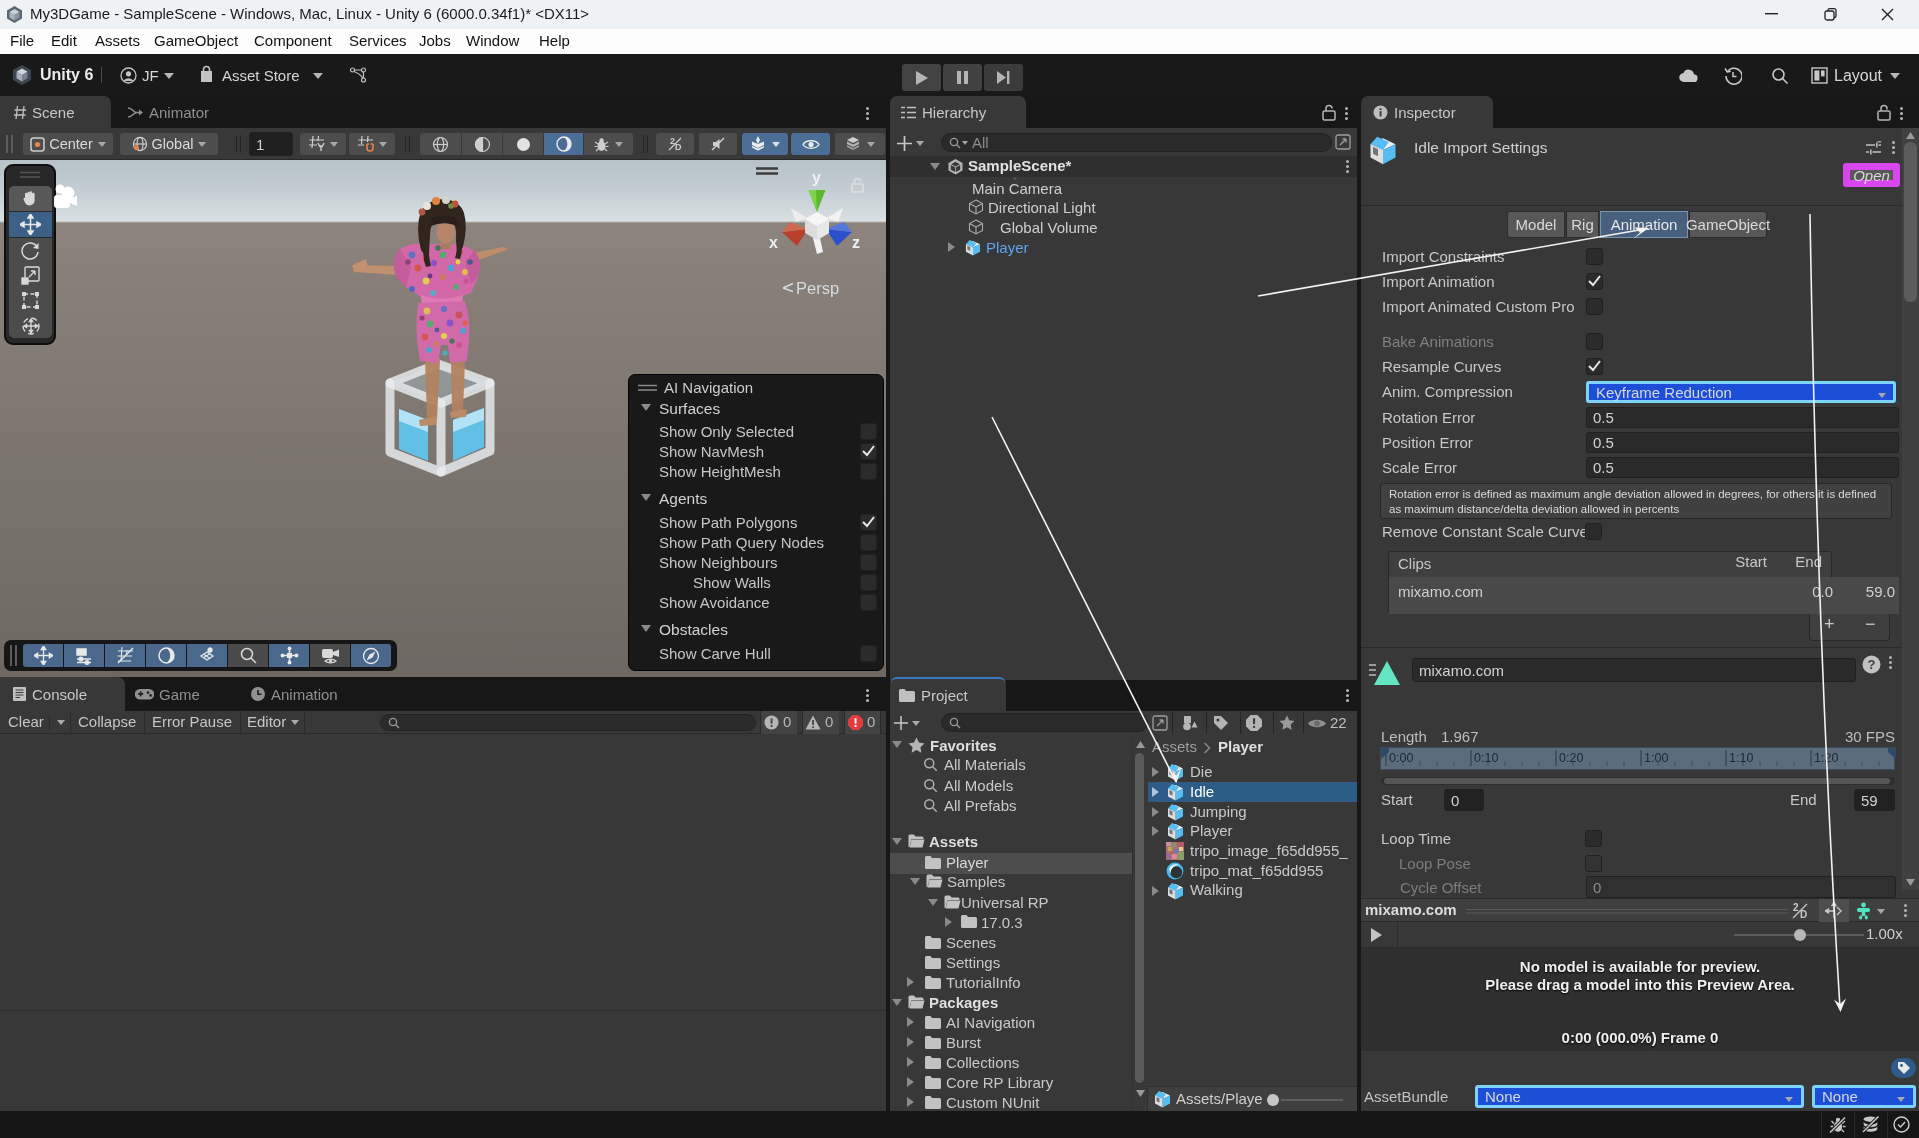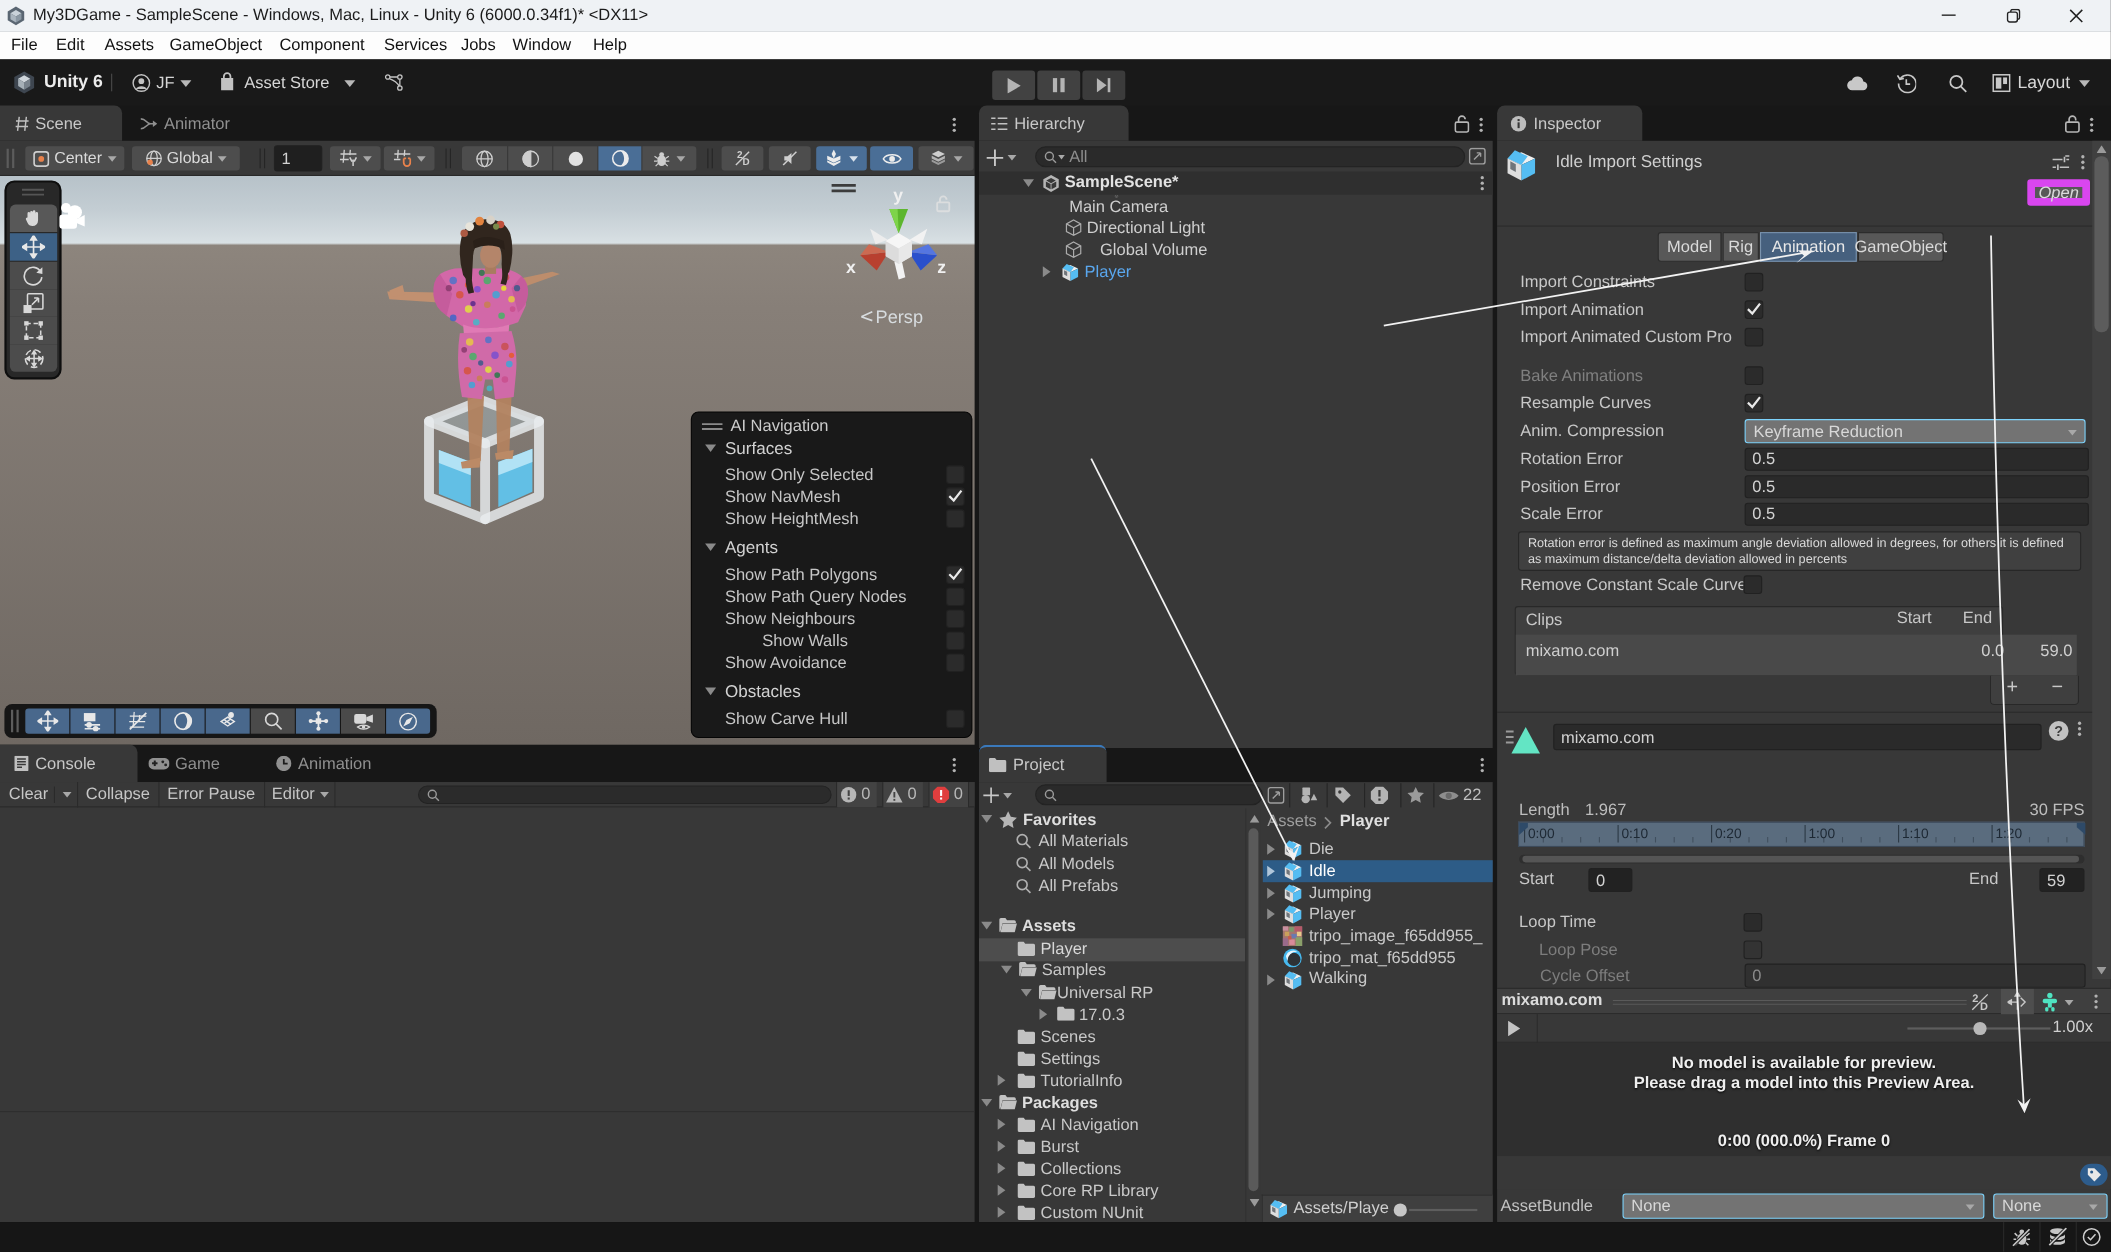--- a/index.html
+++ b/index.html
@@ -10,21 +10,21 @@
 #menubar{left:0;top:29px;width:1919px;height:25px;background:#fdfdfd;color:#111;}
 #toolbar{left:0;top:54px;width:1919px;height:42px;background:#191919;}
 .menuitem{position:absolute;top:3px;font-size:15px;}
 
 .panelbg{background:#383838;}
 .tab{position:absolute;height:32px;display:flex;align-items:center;background:#383838;border-radius:7px 7px 0 0;color:#c8c8c8;}
 .tabghost{position:absolute;height:32px;display:flex;align-items:center;color:#909090;}
 .toolrow{background:#383838;border-bottom:1px solid #282828;}
 .btn{position:absolute;background:#4d4d4d;border-radius:3px;display:flex;align-items:center;justify-content:center;color:#dadada;}
 .ffield{position:absolute;background:#2a2a2a;border-radius:3px;color:#d2d2d2;display:flex;align-items:center;padding-left:6px;border:1px solid #212121;}
-.ddown{position:absolute;background:#737373;border-radius:3px;color:#d8d8d8;display:flex;align-items:center;padding-left:7px;border:1px solid #7dd3fc;}
+.ddown{position:absolute;background:#1d4ed8;border-radius:3px;color:#d8d8d8;display:flex;align-items:center;padding-left:7px;border:3px solid #7dd3fc;}
 .cb{position:absolute;width:17px;height:17px;background:#2b2b2b;border:1px solid #212121;border-radius:3px;}
 .lbl{position:absolute;color:#c8c8c8;font-size:15px;white-space:nowrap;}
 .caret{position:absolute;width:0;height:0;border-left:5px solid transparent;border-right:5px solid transparent;border-top:6px solid #b8b8b8;}
 .caret-s{position:absolute;width:0;height:0;border-left:4px solid transparent;border-right:4px solid transparent;border-top:5px solid #a8a8a8;}
 .tri-r{position:absolute;width:0;height:0;border-top:5px solid transparent;border-bottom:5px solid transparent;border-left:7px solid #8a8a8a;}
 .tri-d{position:absolute;width:0;height:0;border-left:5px solid transparent;border-right:5px solid transparent;border-top:7px solid #8a8a8a;}
 .dots3{position:absolute;width:3px;height:3px;border-radius:50%;background:#b2b2b2;box-shadow:0 5px 0 #b2b2b2,0 10px 0 #b2b2b2;}
 .vsep{position:absolute;width:1px;background:#252525;}
 .hline{position:absolute;height:1px;background:#2a2a2a;}
 svg{display:block;}
@@ -625,21 +625,21 @@
   <div class="ddown" style="left:225px;top:253px;width:310px;height:22px;">Keyframe Reduction<div class="caret-s" style="right:7px;top:9px;"></div></div>
   <span class="lbl" style="left:21px;top:281px;">Rotation Error</span>
       <div class="ffield" style="left:225px;top:279px;width:313px;height:21px;">0.5</div>
   <span class="lbl" style="left:21px;top:306px;">Position Error</span>
       <div class="ffield" style="left:225px;top:304px;width:313px;height:21px;">0.5</div>
   <span class="lbl" style="left:21px;top:331px;">Scale Error</span>
       <div class="ffield" style="left:225px;top:329px;width:313px;height:21px;">0.5</div>
   <div class="abs" style="left:19px;top:355px;width:512px;height:36px;background:#404040;border:1px solid #272727;border-radius:3px;color:#dadada;font-size:11.5px;padding:3px 8px;line-height:14.5px;">Rotation error is defined as maximum angle deviation allowed in degrees, for others it is defined as maximum distance/delta deviation allowed in percents</div>
   <span class="lbl" style="left:21px;top:395px;width:203px;overflow:hidden;white-space:nowrap;">Remove Constant Scale Curves</span>
       <div class="cb" style="left:224px;top:395px;"></div>
-  <div class="abs" style="left:16px;top:423px;width:444px;height:63px;background:#3f3f3f;border:1px solid #282828;border-radius:3px;">
+  <div class="abs" style="left:27px;top:423px;width:444px;height:63px;background:#3f3f3f;border:1px solid #282828;border-radius:3px;">
     <span class="abs" style="left:9px;top:3px;color:#c8c8c8;">Clips</span>
     <span class="abs" style="right:64px;top:1px;color:#c8c8c8;">Start</span>
     <span class="abs" style="right:9px;top:1px;color:#c8c8c8;">End</span>
     <div class="abs" style="left:0;top:25px;width:510px;height:37px;background:#494949;">
       <span class="abs" style="left:9px;top:6px;color:#cfcfcf;">mixamo.com</span>
       <span class="abs" style="right:66px;top:6px;color:#cfcfcf;">0.0</span>
       <span class="abs" style="right:4px;top:6px;color:#cfcfcf;">59.0</span>
     </div>
   </div>
   <div class="abs" style="left:448px;top:486px;width:81px;height:27px;background:#3f3f3f;border:1px solid #282828;border-top:none;border-radius:0 0 4px 4px;">

